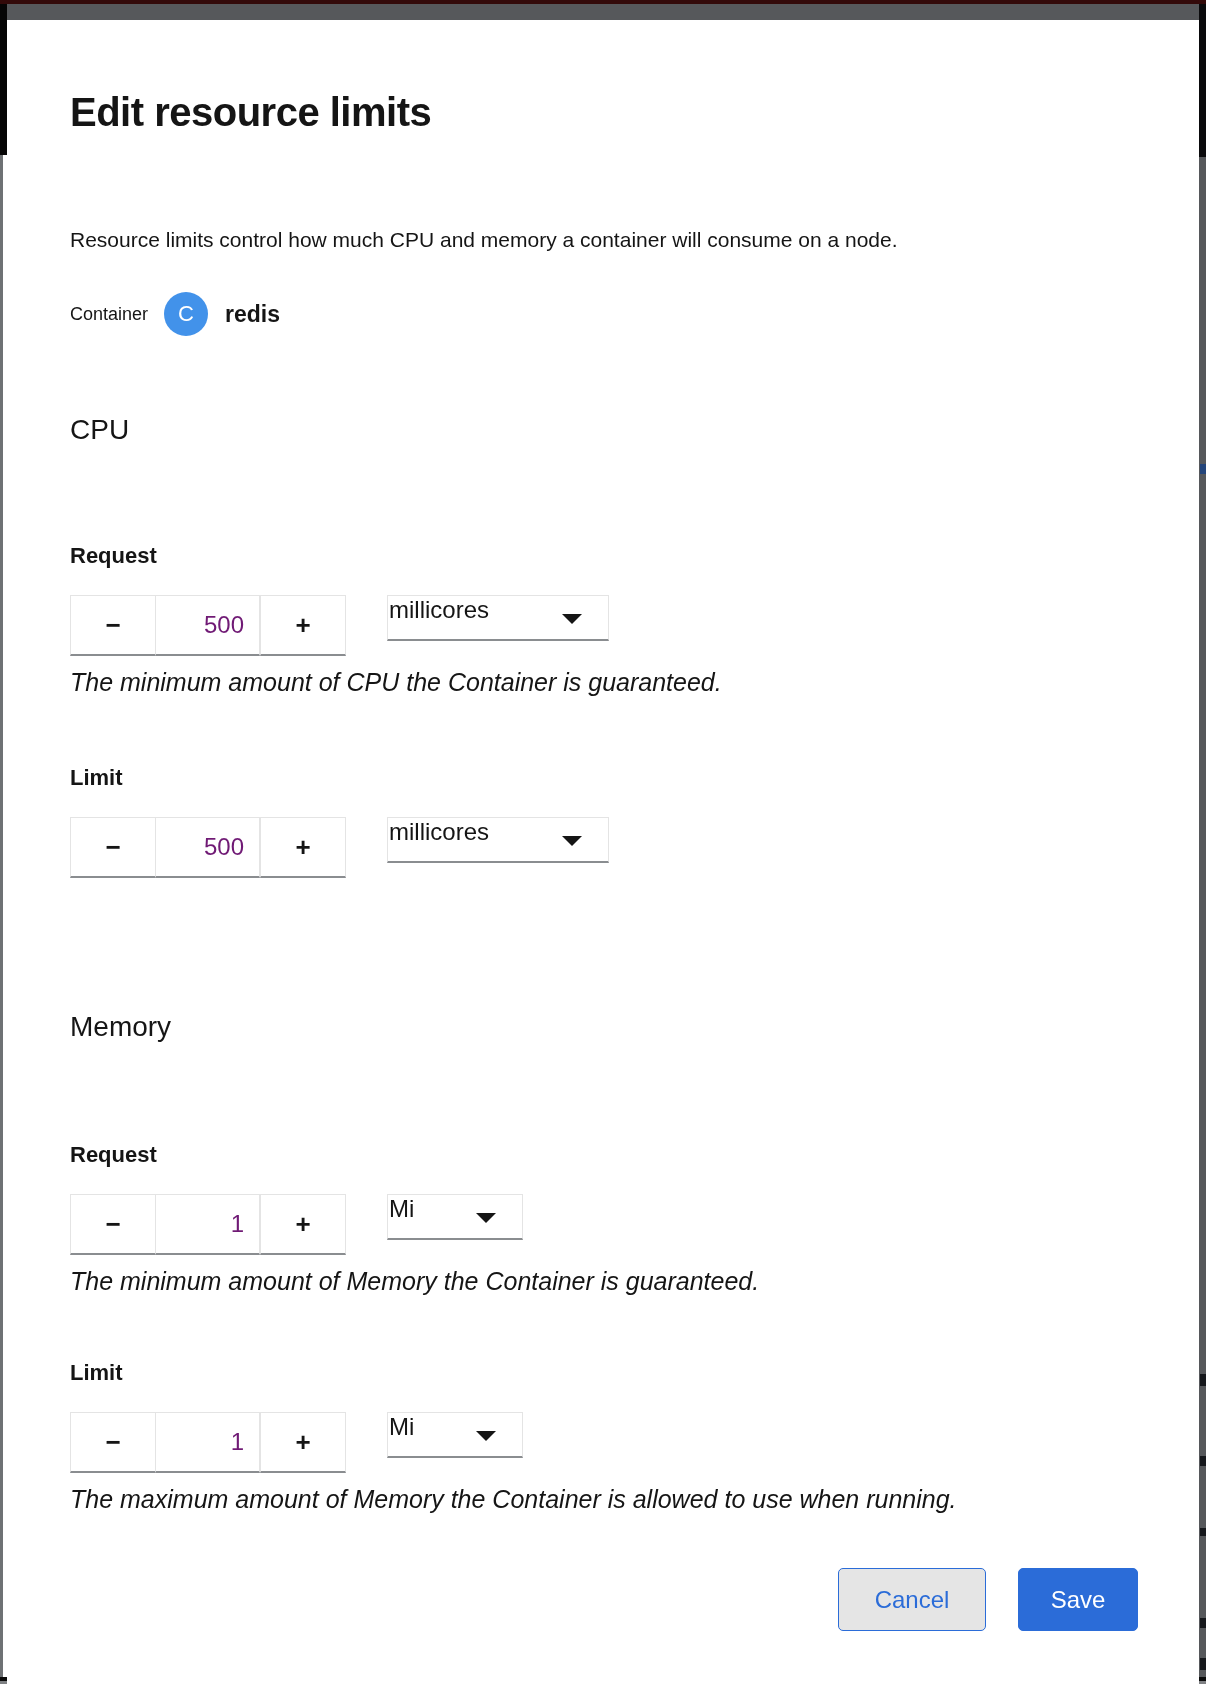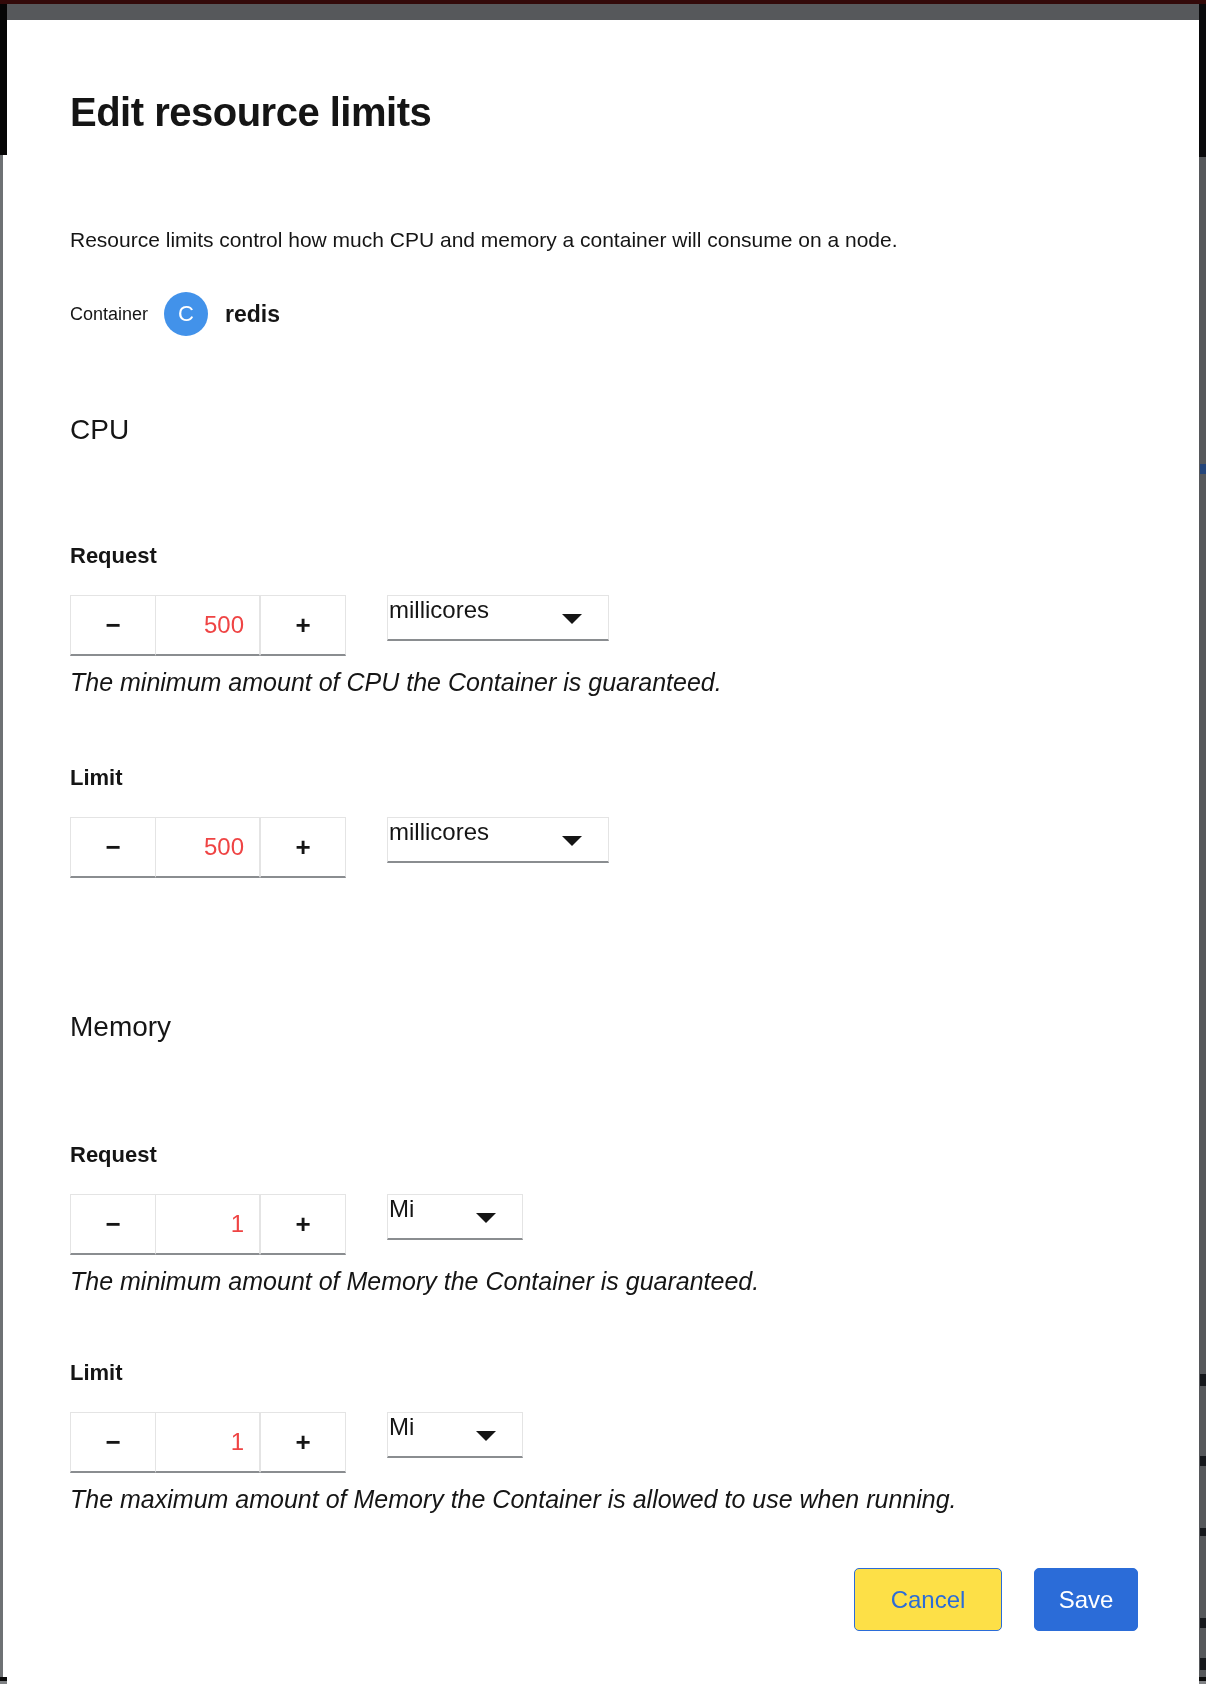--- a/index.html
+++ b/index.html
@@ -73,21 +73,21 @@
     height:61px; background:#ffffff;
     border:1px solid #e4e4e4; border-bottom:2px solid #8a8d90;
     display:flex; align-items:center; justify-content:center;
     font-size:26px; color:#151515;
   }
   .step-btn { width:86px; font-weight:700; cursor:pointer; padding:0; font-family:inherit; }
   .step-btn:last-child { width:85px; }
   .num-input {
     width:105px; font-size:24px; text-align:right; padding-right:15px;
     border:1px solid #e4e4e4; border-bottom:2px solid #8a8d90;
-    margin-left:-1px; outline:none; font-family:inherit; color:#ef4444;
+    margin-left:-1px; outline:none; font-family:inherit; color:#701a75;
   }
 
   
   .unit-select {
     position:relative; margin-left:41px;
     height:46px; background:#ffffff;
     border:1px solid #e4e4e4; border-bottom:2px solid #8a8d90;
     display:flex; align-items:flex-start;
     font-size:24px; color:#151515; cursor:pointer;
     padding-left:1px; font-family:inherit;
@@ -106,25 +106,25 @@
   .footer {
     position:absolute; top:1548px; right:61px;
     display:flex; gap:32px;
   }
   .btn {
     height:63px; border-radius:5px; font-size:24px;
     display:flex; align-items:center; justify-content:center;
     cursor:pointer; font-family:inherit;
   }
   .btn-cancel {
-    width:148px; background:#fde047;
+    width:148px; background:#e5e5e5;
     border:1.5px solid #2b6cd8; color:#2b6cd8;
   }
   .btn-save {
-    width:104px; background:#2b6cd8;
+    width:120px; background:#2b6cd8;
     border:1.5px solid #2b6cd8; color:#ffffff;
   }
 </style>
 </head>
 <body>
 
 <div class="bk bk-topbar"></div>
 <div class="bk bk-left-black"></div>
 <div class="bk bk-left-line"></div>
 <div class="bk bk-left-white"></div>

